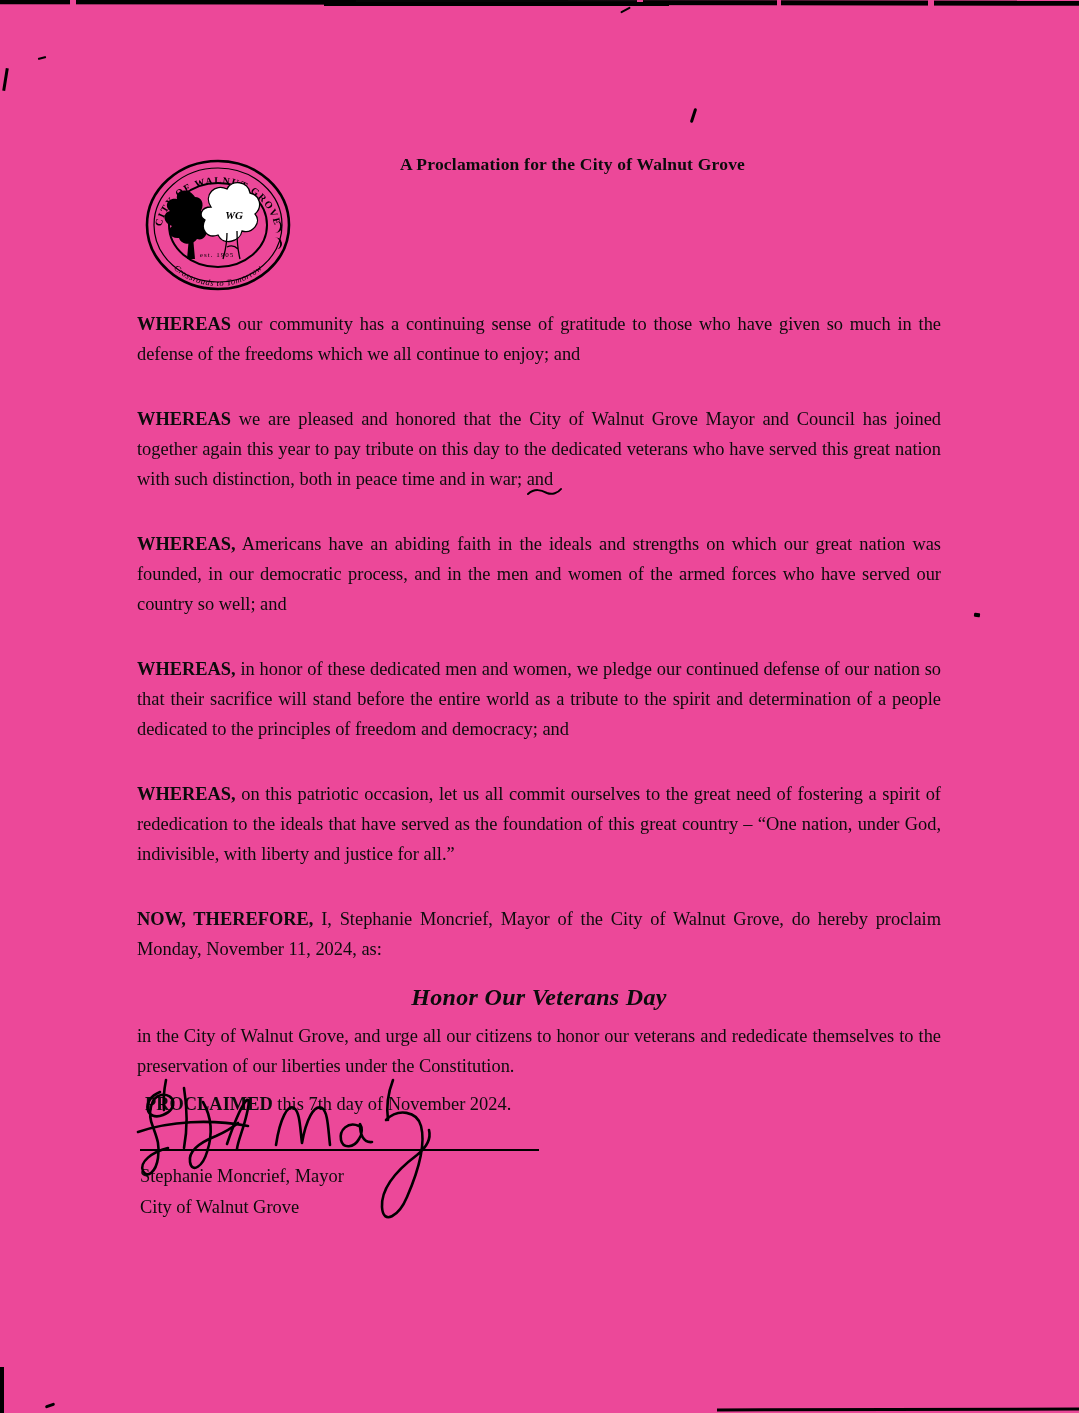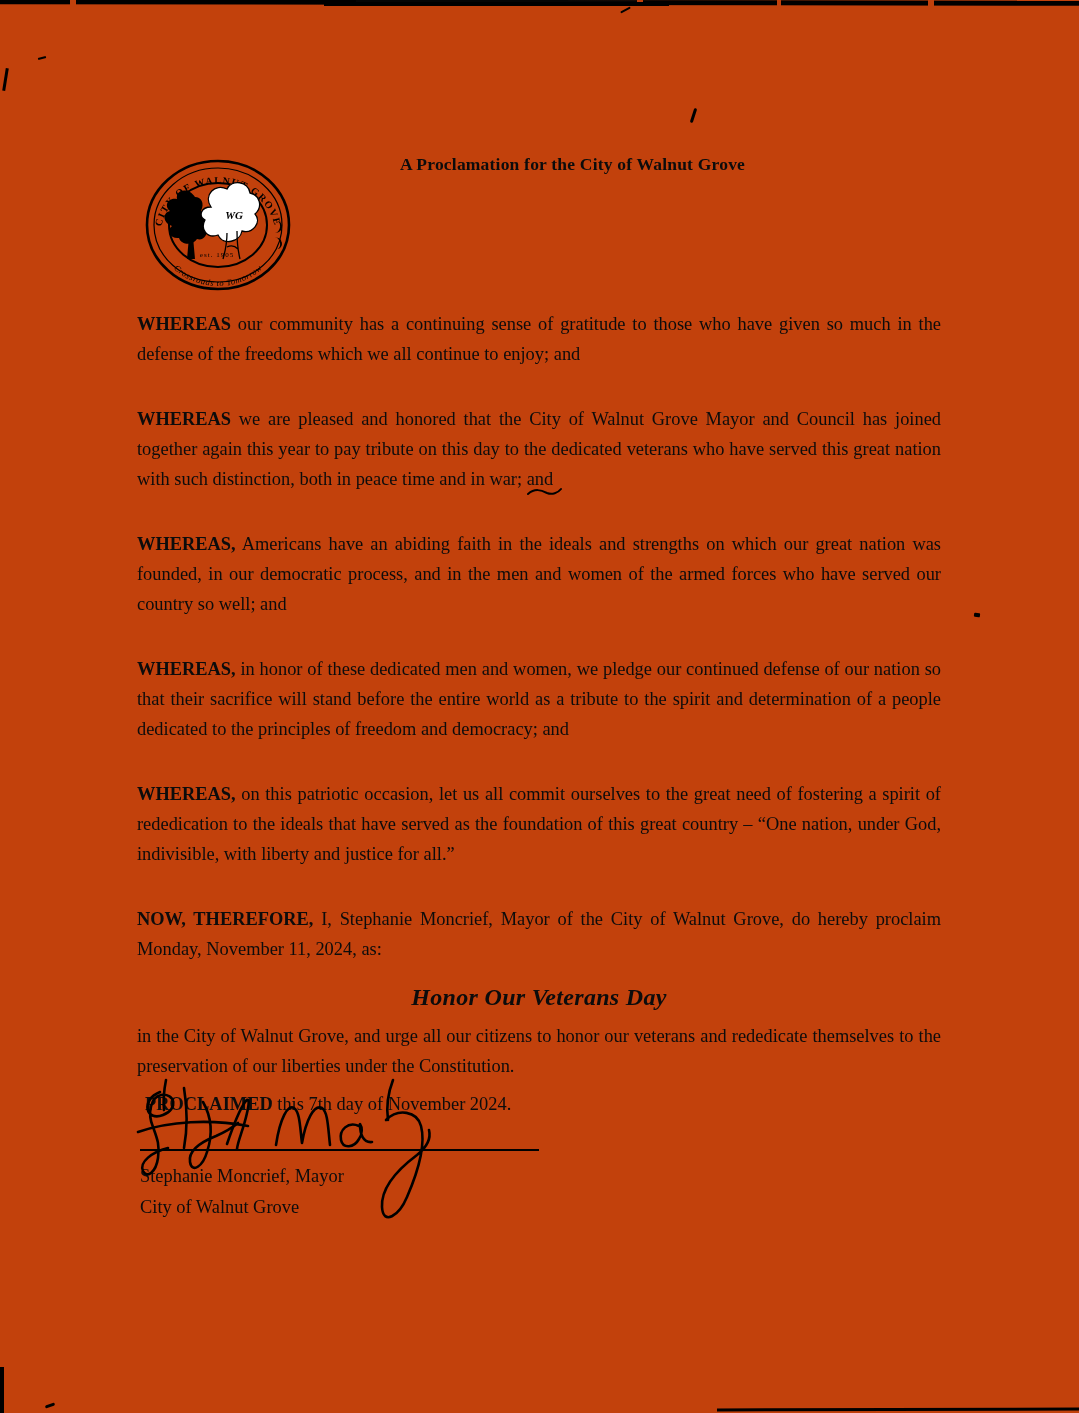--- a/index.html
+++ b/index.html
@@ -1,20 +1,20 @@
 <!DOCTYPE html>
 <html><head>
 <meta charset="utf-8">
 <style>
   html,body{margin:0;padding:0;background:#e8e8e8;}
   .page{
     position:relative;
     width:1079px;height:1413px;
     margin:0 auto;
-    background:#c2410c;
+    background:#ec4899;
     overflow:hidden;
     font-family:"Liberation Serif","DejaVu Serif",serif;
     color:#0c0c0c;
   }
   
   .scan-top-bar{
     position:absolute;top:0;left:0;width:100%;height:5px;
     background:linear-gradient(90deg,
       #000 0 6.5%, transparent 6.5% 7%,
       #000 7% 33%, #050505 33% 59%, transparent 59% 59.6%,

